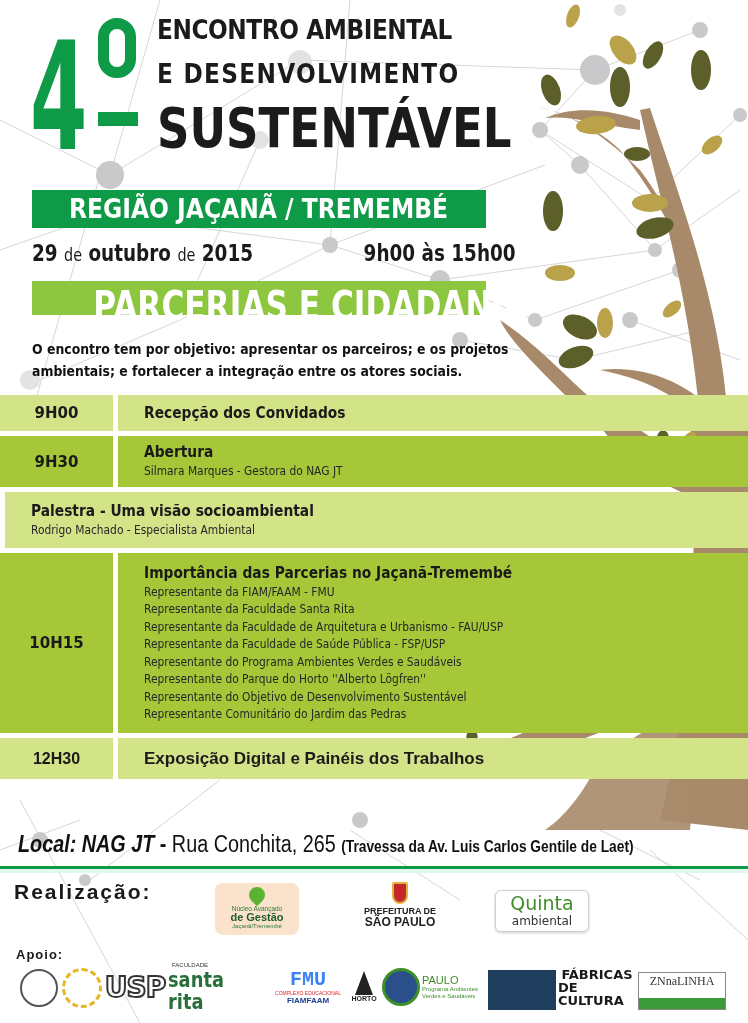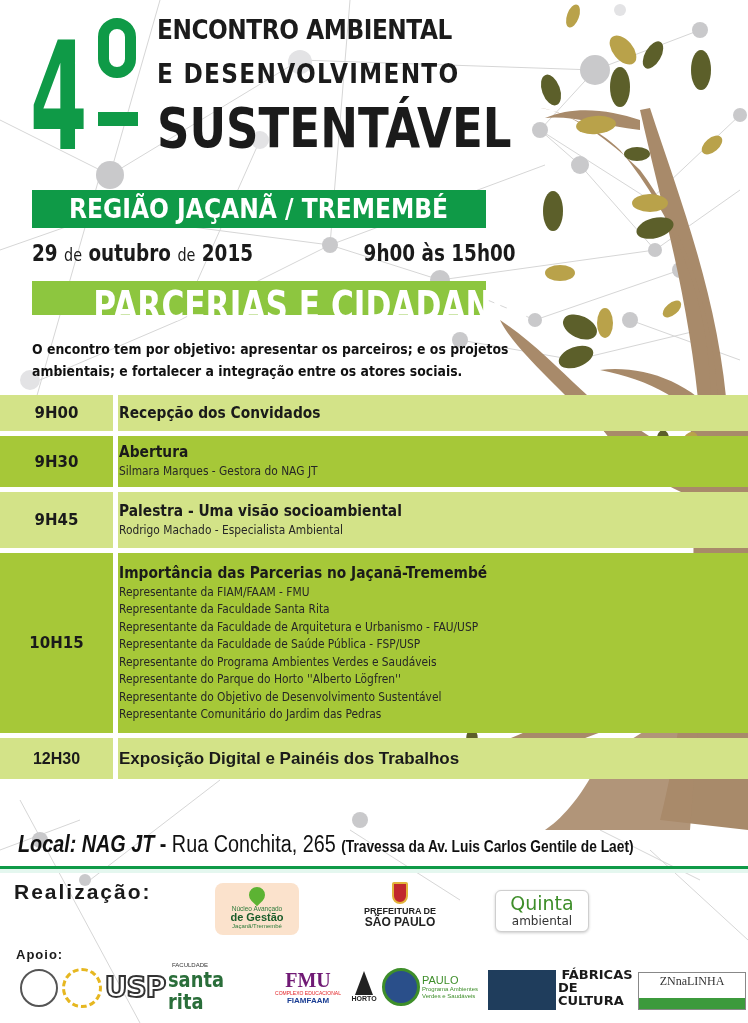--- a/index.html
+++ b/index.html
@@ -25,21 +25,21 @@
   .time { left: 333px; top: 240px; width: 153px; font-family: "DejaVu Sans", sans-serif; font-weight: bold; font-size: 23px; white-space: nowrap; transform: scaleX(0.8); transform-origin: right top; text-align: right; }
   .theme { left: 32px; top: 281px; width: 454px; height: 34px; background: #8dc63f; color: #fff; font-family: "DejaVu Sans", sans-serif; font-weight: bold; font-size: 40px; line-height: 50px; text-align: center; white-space: nowrap; }
   .theme span { display: inline-block; transform: scaleX(0.78); }
   .objective { left: 32px; top: 338px; width: 460px; font-family: "DejaVu Sans", sans-serif; font-weight: bold; font-size: 14px; line-height: 22px; text-align: justify; color: #111; }
   .objective span { display: block; white-space: nowrap; transform: scaleX(0.89); transform-origin: left top; }
 
   
   .tbl { left: 0; top: 395px; width: 748px; }
   .row { position: relative; display: flex; width: 748px; margin-bottom: 5px; }
   .cell-time { width: 113px; display: flex; align-items: center; justify-content: center; font-family: "DejaVu Sans", sans-serif; font-weight: bold; font-size: 15px; color: #1a1a1a; }
-  .cell-prog { flex: 1; margin-left: 5px; padding-left: 1px; display: flex; flex-direction: column; justify-content: center; }
+  .cell-prog { flex: 1; margin-left: 5px; padding-left: 26px; display: flex; flex-direction: column; justify-content: center; }
   .row.head .cell-time, .row.head .cell-prog { background: #0f9a47; color: #fff; height: 31px; }
   .row.head .cell-prog { align-items: center; padding-left: 0; padding-right: 160px; font-family: "DejaVu Sans", sans-serif; font-weight: bold; font-size: 15px; }
   .row.light .cell-time, .row.light .cell-prog { background: #d3e388; }
   .row.mid .cell-time, .row.mid .cell-prog { background: #a6c838; }
   .prog-title { font-family: "DejaVu Sans", sans-serif; font-weight: bold; font-size: 15px; line-height: 19px; color: #1a1a1a; white-space: nowrap; transform: scaleX(0.92); transform-origin: left center; }
   .prog-sub { font-family: "DejaVu Sans", sans-serif; font-size: 13px; line-height: 17.5px; color: #262626; white-space: nowrap; transform: scaleX(0.82); transform-origin: left center; }
   .r-last .cell-time { font-family: "Liberation Sans", sans-serif; font-size: 16px; }
   .r-last .prog-title { font-family: "Liberation Sans", sans-serif; font-size: 17px; transform: none; }
 
   .local { left: 18px; top: 831px; font-family: "Liberation Sans", sans-serif; font-size: 23px; white-space: nowrap; color: #111; transform: scaleX(0.86); transform-origin: left top; }
@@ -67,34 +67,34 @@
   .logo-quinta .q2 { font-family: "DejaVu Sans", sans-serif; font-size: 12px; color: #333; line-height: 14px; }
 
   .sup { position: absolute; z-index: 2; top: 965px; height: 44px; display: flex; align-items: center; justify-content: center; }
   .sup-seal1 { left: 20px; width: 38px; height: 38px; top: 969px; border: 2px solid #555; border-radius: 50%; }
   .sup-sun { left: 62px; width: 40px; height: 40px; top: 968px; border-radius: 50%; border: 3px dashed #e6b720; }
   .sup-usp { left: 104px; width: 62px; font-family: "DejaVu Sans", sans-serif; font-weight: bold; font-size: 28px; color: #fff; -webkit-text-stroke: 2px #333; letter-spacing: -1px; }
   .sup-sr { left: 168px; width: 102px; flex-direction: column; align-items: flex-start; }
   .sup-sr .a { font-size: 6px; color: #333; line-height: 7px; margin-left: 4px; }
   .sup-sr .b { font-family: "DejaVu Sans", sans-serif; font-weight: bold; font-size: 21px; color: #2a6e3a; line-height: 22px; transform: scaleX(0.85); transform-origin: left; }
   .sup-fmu { left: 273px; width: 70px; flex-direction: column; }
-  .sup-fmu .a { font-family: Liberation Serif, serif; font-weight: bold; font-size: 20px; color: #701a75; line-height: 20px; }
+  .sup-fmu .a { font-family: Liberation Mono, monospace; font-weight: bold; font-size: 20px; color: #3b82f6; line-height: 20px; }
   .sup-fmu .b { font-size: 5px; color: #e32326; line-height: 6px; }
   .sup-fmu .c { font-size: 8px; font-weight: bold; color: #1c3f94; line-height: 9px; }
   .sup-horto { left: 350px; width: 28px; flex-direction: column; }
   .sup-horto .tree { width: 0; height: 0; border-left: 9px solid transparent; border-right: 9px solid transparent; border-bottom: 24px solid #222; }
   .sup-horto .a { font-size: 7px; font-weight: bold; color: #222; line-height: 8px; }
   .sup-pavs-ring { left: 382px; width: 38px; height: 38px; top: 968px; border-radius: 50%; border: 3px solid #3e8e2a; background: #2a4f8a; }
   .sup-pavs { left: 422px; width: 62px; flex-direction: column; align-items: flex-start; }
   .sup-pavs .a { font-size: 11px; color: #3e8e2a; line-height: 12px; }
   .sup-pavs .b { font-size: 6px; color: #3e8e2a; line-height: 7px; }
   .sup-ods { left: 488px; width: 68px; height: 40px; top: 970px; background: #1f3d5c; }
   .sup-fab { left: 558px; width: 78px; flex-direction: column; }
   .sup-fab .a, .sup-fab .b { font-family: "DejaVu Sans", sans-serif; font-weight: bold; font-size: 13px; color: #1a1a1a; line-height: 13px; }
-  .sup-zn { left: 638px; width: 108px; height: 38px; top: 972px; border: 1px solid #888; flex-direction: column; justify-content: flex-start; background: linear-gradient(to top, #3c9a3c 0%, #3c9a3c 30%, #fff 31%); }
+  .sup-zn { left: 638px; width: 88px; height: 38px; top: 972px; border: 1px solid #888; flex-direction: column; justify-content: flex-start; background: linear-gradient(to top, #3c9a3c 0%, #3c9a3c 30%, #fff 31%); }
   .sup-zn .a { font-family: "Liberation Serif", serif; font-size: 12px; color: #333; line-height: 16px; }
 </style>
 </head>
 <body>
 
 <svg class="bg-net" viewBox="0 0 748 1023" xmlns="http://www.w3.org/2000/svg">
   <g stroke="#d6d6d6" stroke-width="1" fill="none">
     <line x1="0" y1="120" x2="110" y2="175"></line>
       <line x1="110" y1="175" x2="300" y2="60"></line>
     <line x1="300" y1="60" x2="595" y2="70"></line>
@@ -244,21 +244,20 @@
 
   <div class="row mid" style="height:51px">
     <div class="cell-time">9H30</div>
     <div class="cell-prog">
       <div class="prog-title">Abertura</div>
       <div class="prog-sub">Silmara Marques - Gestora do NAG JT</div>
     </div>
   </div>
 
   <div class="row light" style="height:56px">
-    <div class="cell-time">9H45</div>
     <div class="cell-prog">
       <div class="prog-title">Palestra - Uma visão socioambiental</div>
       <div class="prog-sub">Rodrigo Machado - Especialista Ambiental</div>
     </div>
   </div>
 
   <div class="row mid" style="height:180px">
     <div class="cell-time">10H15</div>
     <div class="cell-prog">
       <div class="prog-title">Importância das Parcerias no Jaçanã-Tremembé</div>

